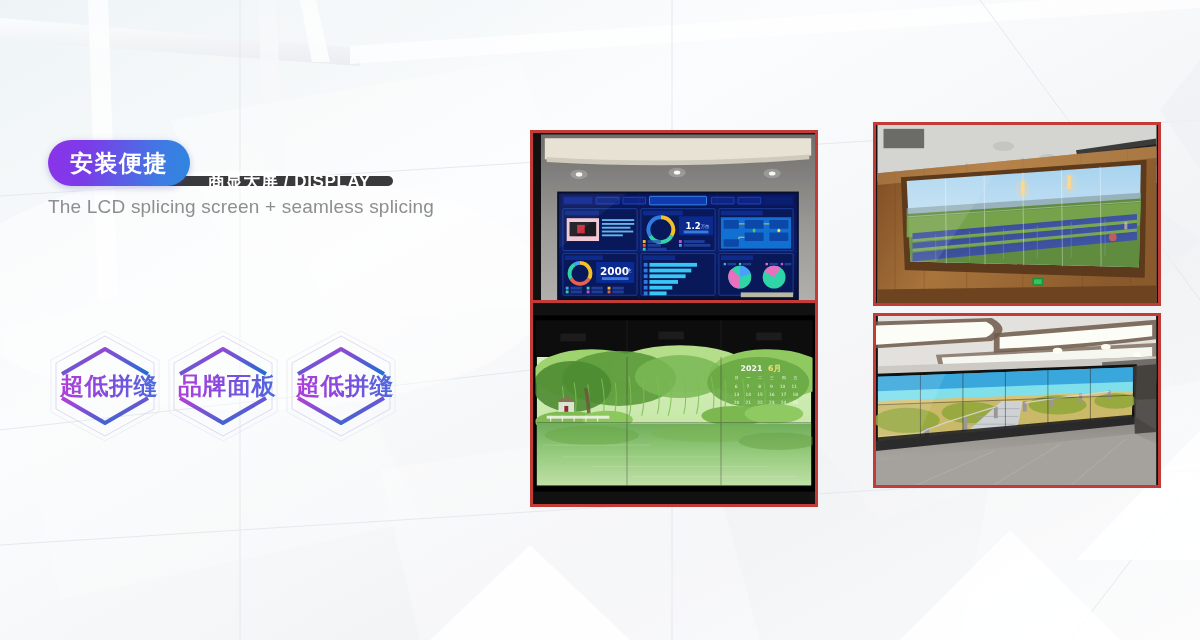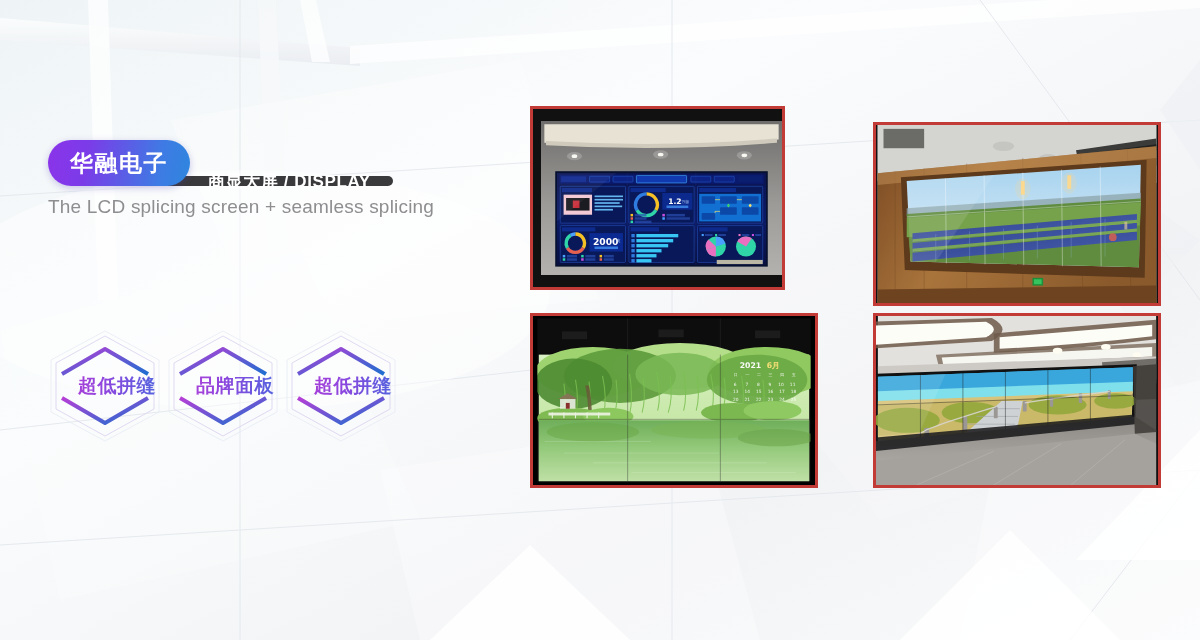--- a/index.html
+++ b/index.html
@@ -50,38 +50,38 @@
   #subhead {
     margin-top:10px;
     font-size:19px; color:#8e8e90; letter-spacing:.2px; white-space:nowrap;
   }
 
   
   #features { position:absolute; left:46px; top:330px; display:flex; gap:0px; }
   .feature { position:relative; width:118px; height:112px; }
   .feature svg { position:absolute; left:0; top:0; }
   .feature-label {
-    position:absolute; left:12px; top:0; width:118px; height:112px;
+    position:absolute; left:4px; top:0; width:118px; height:112px;
     display:flex; align-items:center; justify-content:center;
-    font-size:19px; font-weight:bold; letter-spacing:.5px;
+    font-size:24px; font-weight:bold; letter-spacing:.5px;
     background:linear-gradient(90deg,#B63FD6 0%,#8E46DE 40%,#3E6FDF 100%);
     -webkit-background-clip:text; background-clip:text;
     -webkit-text-fill-color:transparent; color:transparent;
   }
 
   
   .photo {
     position:absolute;
     border:3px solid #c23b36;
     overflow:hidden;
     background:#111;
   }
-  #photo-dashboard { left:530px; top:106px; width:255px; height:184px;padding-left:8px; }
+  #photo-dashboard { left:530px; top:130px; width:288px; height:184px;padding-left:8px; }
   #photo-solar     { left:873px; top:122px; width:288px; height:184px; }
-  #photo-lake      { left:530px; top:313px; width:288px; height:175px; }
+  #photo-lake      { left:530px; top:300px; width:288px; height:207px; }
   #photo-beach     { left:873px; top:313px; width:288px; height:175px; }
   .photo > svg { display:block; width:100%; height:100%; }
 </style>
 </head>
 <body>
 
 <div id="bg">
   <svg viewBox="0 0 1200 640" xmlns="http://www.w3.org/2000/svg">
     <defs>
       <linearGradient id="bgGrad" x1="0" y1="0" x2="1" y2="1">
@@ -134,21 +134,21 @@
     </g>
 
     <ellipse cx="250" cy="290" rx="300" ry="120" fill="#ffffff" opacity="0.45"></ellipse>
   </svg>
 </div>
 
 <div id="left-col">
 
   <div id="badge-row">
     <div id="brand-pill">
-      <span>华融电子</span>
+      <span>安装便捷</span>
     </div>
     <div id="category-pill">
       <span>商显大屏 / DISPLAY</span>
     </div>
   </div>
 
   <div id="subhead">The LCD splicing screen + seamless splicing</div>
 </div>
 
 <div id="features">

